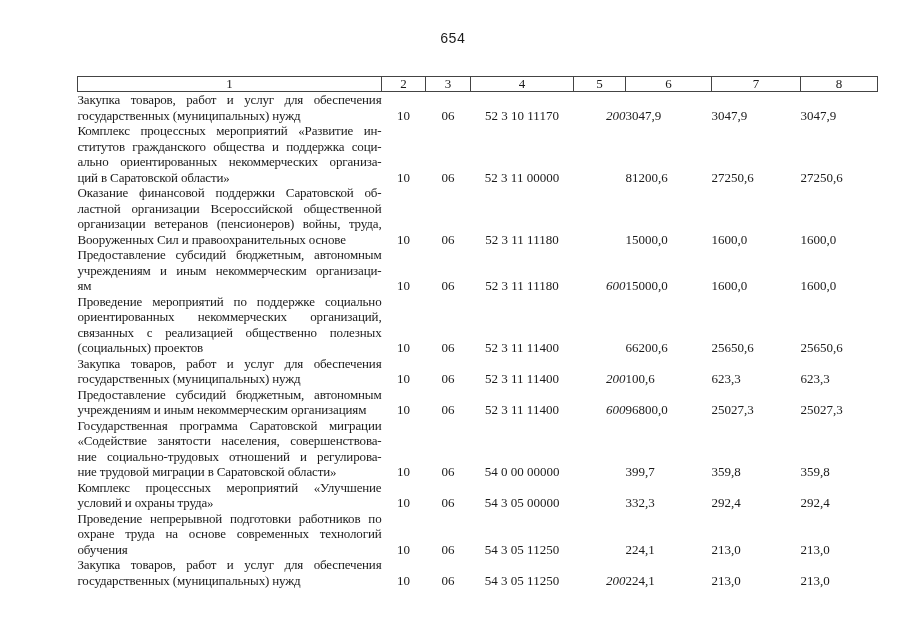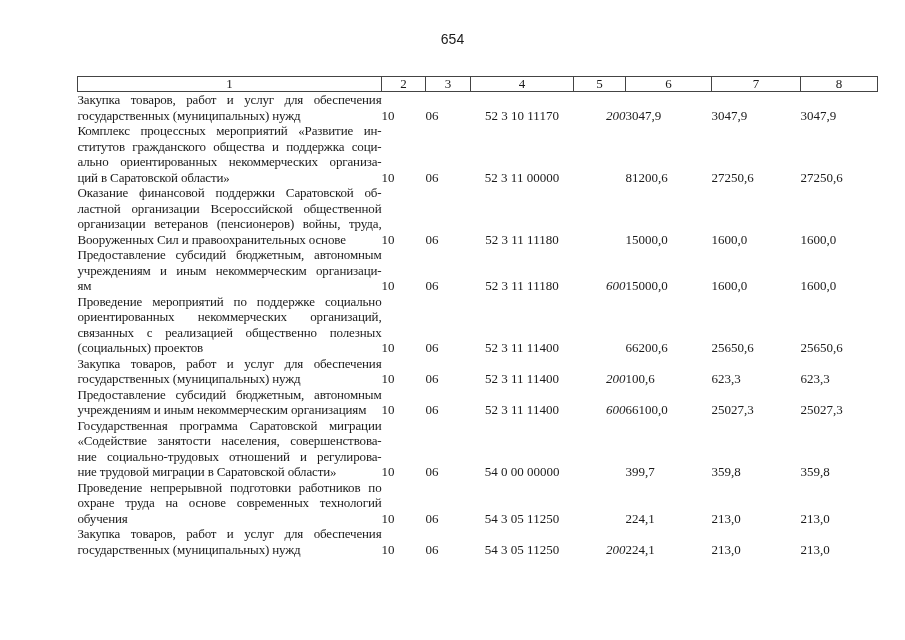--- a/index.html
+++ b/index.html
@@ -3,21 +3,21 @@
 <meta charset="utf-8">
 <style>
   html, body { margin: 0; padding: 0; background: #ffffff; }
   body {
     width: 905px; height: 640px; position: relative; overflow: hidden;
     font-family: "DejaVu Serif", "Liberation Serif", serif;
     color: #1a1a1a;
   }
   .page-number {
     position: absolute; top: 31px; left: 0; width: 905px; text-align: center;
-    font-family: Liberation Sans, sans-serif; font-size: 14px;
+    font-family: Liberation Mono, monospace; font-size: 14px;
   }
   table.budget {
     position: absolute; left: 77px; top: 76px;
     border-collapse: collapse; table-layout: fixed;
     width: 800px;
   }
   table.budget th {
     border: 1px solid #444; font-weight: normal;
     font-family: "Liberation Serif", serif; font-size: 13px;
     height: 14px; line-height: 14px; padding: 0; text-align: center;
@@ -26,21 +26,21 @@
     padding: 0; vertical-align: bottom;
     font-family: "Liberation Serif", serif; font-size: 13px;
     line-height: 15.5px;
   }
   td.name {
     font-family: "DejaVu Serif", serif; font-size: 10.6px; line-height: 15.7px;
     text-align: justify; padding-left: 5px; padding-right: 6px;
     letter-spacing: -0.15px;
     margin-top: 33px;
   }
-  td.c2, td.c3 { }
+  td.c2, td.c3 { text-align: center; }
   td.c4 { text-align: center; padding-left: 4px; }
   td.c5 { text-align: right; padding-right: 0px; font-style: italic; }
   td.c6, td.c7, td.c8 { text-align: left; padding-right: 6px; }
   .line { display: block; }
   .justify-last { text-align-last: justify; }
 </style>
 </head>
 <body>
 
 <div class="page-number">654</div>
@@ -156,38 +156,51 @@
       </tr>
       <tr>
         <td class="name">
           <span class="line justify-last">Предоставление субсидий бюджетным, автономным</span>
           <span class="line">учреждениям и иным некоммерческим организациям</span>
         </td>
         <td class="c2">10</td>
         <td class="c3">06</td>
         <td class="c4">52 3 11 11400</td>
         <td class="c5">600</td>
-        <td class="c6">66100,0</td>
+        <td class="c6">96800,0</td>
         <td class="c7">25027,3</td>
         <td class="c8">25027,3</td>
       </tr>
       <tr>
         <td class="name">
           <span class="line justify-last">Государственная программа Саратовской миграции</span>
           <span class="line justify-last">«Содействие занятости населения, совершенствова-</span>
           <span class="line justify-last">ние социально-трудовых отношений и регулирова-</span>
           <span class="line">ние трудовой миграции в Саратовской области»</span>
         </td>
         <td class="c2">10</td>
         <td class="c3">06</td>
         <td class="c4">54 0 00 00000</td>
         <td class="c5"></td>
         <td class="c6">399,7</td>
         <td class="c7">359,8</td>
         <td class="c8">359,8</td>
+      </tr>
+      <tr>
+        <td class="name">
+          <span class="line justify-last">Комплекс процессных мероприятий «Улучшение</span>
+          <span class="line">условий и охраны труда»</span>
+        </td>
+        <td class="c2">10</td>
+        <td class="c3">06</td>
+        <td class="c4">54 3 05 00000</td>
+        <td class="c5"></td>
+        <td class="c6">332,3</td>
+        <td class="c7">292,4</td>
+        <td class="c8">292,4</td>
       </tr>
       <tr>
         <td class="name">
           <span class="line justify-last">Проведение непрерывной подготовки работников по</span>
           <span class="line justify-last">охране труда на основе современных технологий</span>
           <span class="line">обучения</span>
         </td>
         <td class="c2">10</td>
         <td class="c3">06</td>
         <td class="c4">54 3 05 11250</td>

